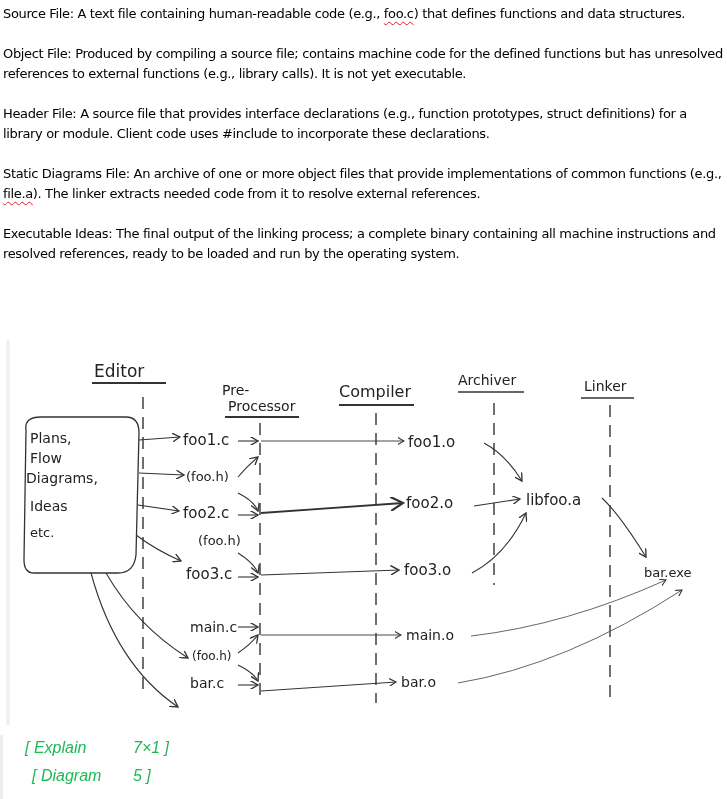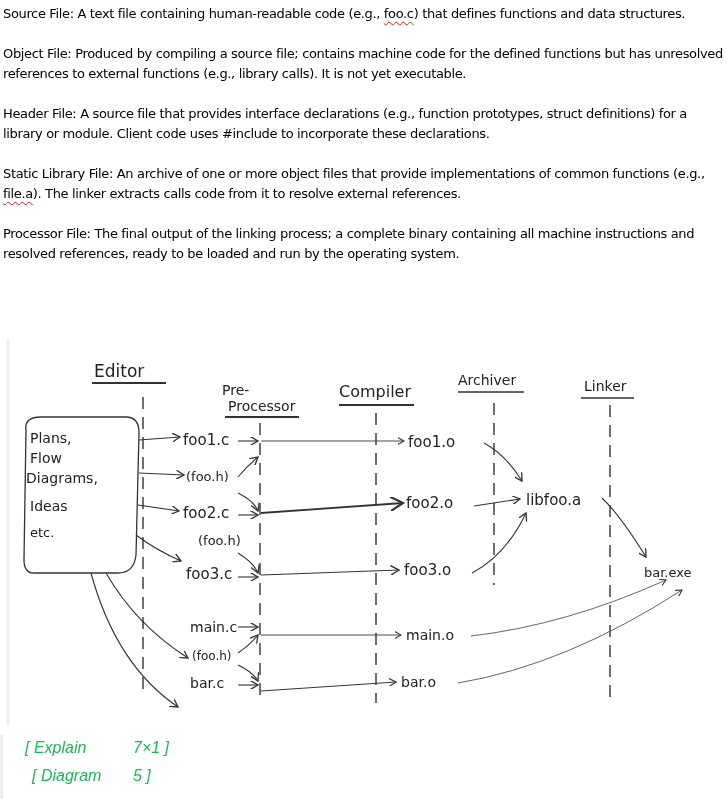--- a/index.html
+++ b/index.html
@@ -15,22 +15,22 @@
   .mark-row { position:absolute; left:22px; font-family:"Liberation Sans", sans-serif; font-style:italic; font-size:16px; color:#1db954; }
   .mark-row span { position:absolute; white-space:nowrap;text-align:center; }
 </style>
 </head>
 <body>
 
 <div class="defs">
   <p class="def"><span>Source File:</span><span> A text file containing human-readable code (e.g., </span><span class="squig">foo.c</span><span>) that defines functions and data structures.</span></p>
   <p class="def"><span>Object File:</span><span> Produced by compiling a source file; contains machine code for the defined functions but has unresolved references to external functions (e.g., library calls). It is not yet executable.</span></p>
   <p class="def"><span>Header File:</span><span> A source file that provides interface declarations (e.g., function prototypes, struct definitions) for a library or module. Client code uses #include to incorporate these declarations.</span></p>
-  <p class="def"><span>Static Library File:</span><span> An archive of one or more object files that provide implementations of common functions (e.g., </span><span class="squig">file.a</span><span>). The linker extracts calls code from it to resolve external references.</span></p>
-  <p class="def"><span>Processor File:</span><span> The final output of the linking process; a complete binary containing all machine instructions and resolved references, ready to be loaded and run by the operating system.</span></p>
+  <p class="def"><span>Static Diagrams File:</span><span> An archive of one or more object files that provide implementations of common functions (e.g., </span><span class="squig">file.a</span><span>). The linker extracts needed code from it to resolve external references.</span></p>
+  <p class="def"><span>Executable Ideas:</span><span> The final output of the linking process; a complete binary containing all machine instructions and resolved references, ready to be loaded and run by the operating system.</span></p>
 </div>
 
 <div class="diagram">
   <svg width="724" height="395" viewBox="0 0 724 395" xmlns="http://www.w3.org/2000/svg">
     <defs>
       <marker id="ah" markerWidth="8" markerHeight="8" refX="7" refY="4" orient="auto">
         <path d="M0,0 L7,4 L0,8" fill="none" stroke="#333" stroke-width="1.2"></path>
       </marker>
     </defs>
 

